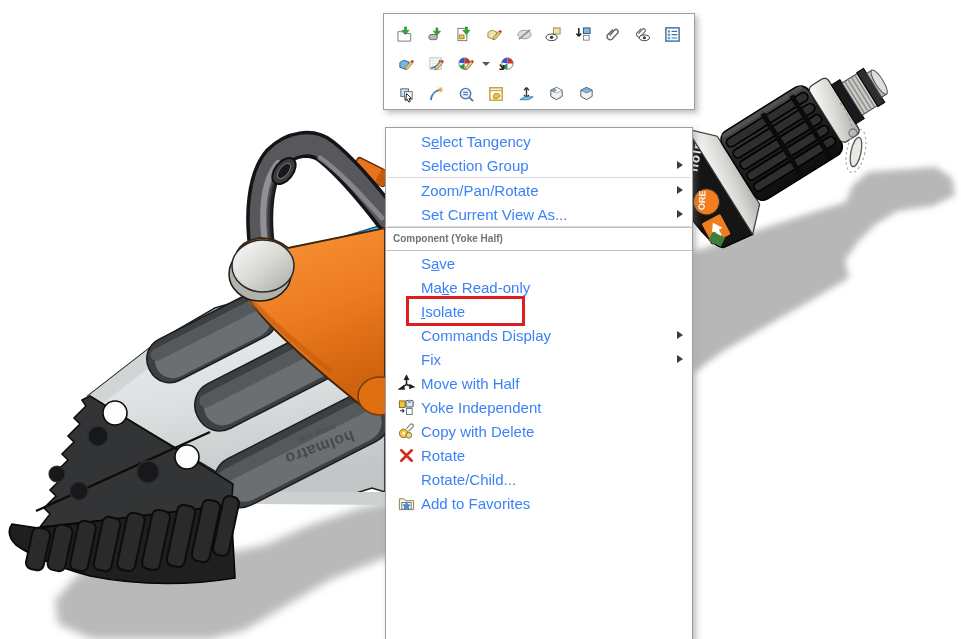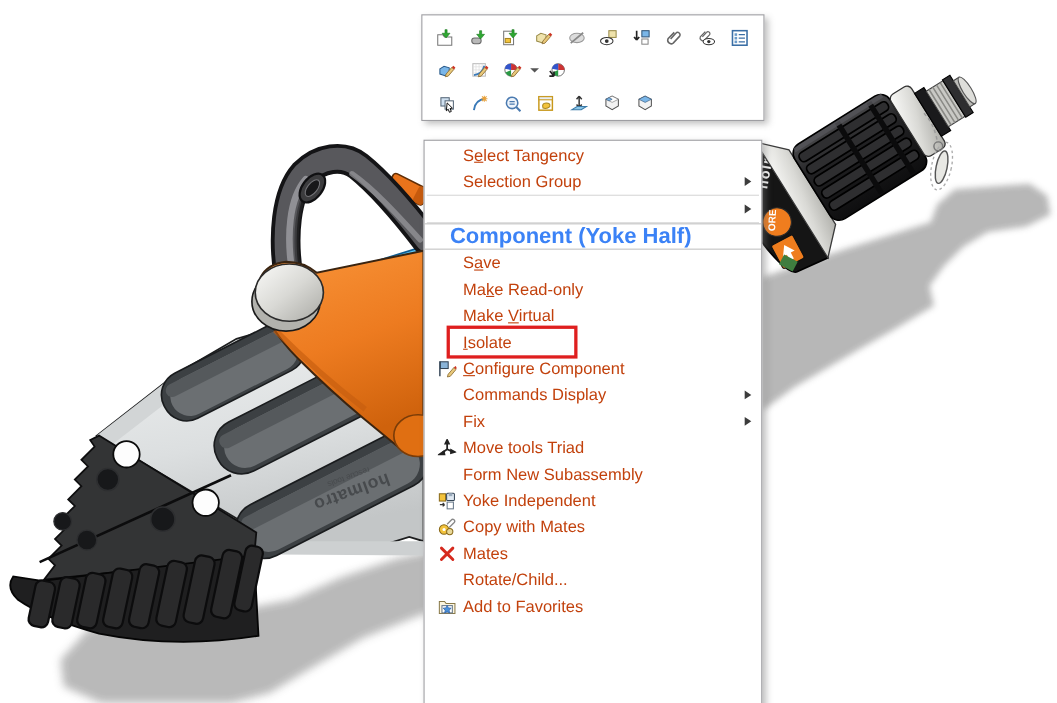--- a/index.html
+++ b/index.html
@@ -11,29 +11,29 @@
   
   #toolbar{left:383px;top:13px;width:312px;height:97px;padding:5px 7px;}
   .tb-row{display:flex;align-items:center;height:30px;}
   .tb-btn{width:30px;height:28px;display:flex;align-items:center;justify-content:center;cursor:default;}
   .tb-caret{width:10px;height:28px;display:flex;align-items:center;justify-content:center;}
   .tb-caret i{display:block;width:0;height:0;border-left:4px solid transparent;
               border-right:4px solid transparent;border-top:4px solid #555;}
   
   #menu{left:385px;top:127px;width:308px;height:520px;padding:1px 0 0 0;}
   .mi{height:24px;display:flex;align-items:center;padding-left:7px;position:relative;
-      font-size:15px;color:#c2410c;cursor:default;}
+      font-size:15px;color:#3b82f6;cursor:default;}
   .mi .ic{width:26px;height:20px;display:flex;align-items:center;justify-content:center;flex:0 0 26px;}
   .mi .lbl{margin-left:2px;white-space:nowrap;}
   .mi .arrow{position:absolute;right:9px;top:8px;width:0;height:0;
              border-top:4.5px solid transparent;border-bottom:4.5px solid transparent;
              border-left:6px solid #3c3c3c;}
   .msep{height:1px;background:#d8d8d8;margin:0 2px;}
-  .mheader{height:22px;line-height:22px;font-size:20px;font-weight:bold;color:#3b82f6;
-           border-top:1px solid #c2c2c2;border-bottom:1px solid #c2c2c2;padding-left:23px;}
+  .mheader{height:22px;line-height:22px;font-size:10px;font-weight:bold;color:#737373;
+           border-top:1px solid #c2c2c2;border-bottom:1px solid #c2c2c2;padding-left:7px;}
   #hlbox{position:absolute;left:20px;top:168px;width:113px;height:24px;
          border:3px solid #df1f1f;z-index:3;pointer-events:none;}
   u{text-decoration:underline;}
 </style>
 </head>
 <body>
 
 <svg id="scene" viewBox="0 0 961 639">
   <defs>
     <linearGradient id="armG" x1="0" y1="0" x2="0.25" y2="1">
@@ -406,52 +406,41 @@
         <span class="lbl">S<u>e</u>lect Tangency</span>
       </div>
       <div class="mi">
         <span class="ic"></span>
         <span class="lbl">Selection Group</span>
         <span class="arrow"></span>
       </div>
       <div class="msep"></div>
       <div class="mi">
         <span class="ic"></span>
+        <span class="lbl">Zoom/Pan/Rotate</span>
+        <span class="arrow"></span>
+      </div>
+      <div class="mi">
+        <span class="ic"></span>
+        <span class="lbl">Set Current View As...</span>
         <span class="arrow"></span>
       </div>
       <div class="msep"></div>
       <div class="mheader">Component (Yoke Half)</div>
       <div class="mi">
         <span class="ic"></span>
         <span class="lbl">S<u>a</u>ve</span>
       </div>
       <div class="mi">
         <span class="ic"></span>
         <span class="lbl">Ma<u>k</u>e Read-only</span>
       </div>
       <div class="mi">
         <span class="ic"></span>
-        <span class="lbl">Make <u>V</u>irtual</span>
-      </div>
-      <div class="mi">
-        <span class="ic"></span>
         <span class="lbl"><u>I</u>solate</span>
-      </div>
-      <div class="mi">
-        <span class="ic">
-          <svg viewBox="0 0 18 18" width="17" height="17">
-            <line x1="2" y1="1.5" x2="2" y2="16" stroke="#334455" stroke-width="1.4"></line>
-            <rect x="2.5" y="2" width="7.5" height="6.5" fill="#8ab4d8" stroke="#334455"></rect>
-            <g transform="translate(2,2)">
-              <polygon points="8,12 13.5,5.5 15.5,7.5 10,14 7.2,14.6" fill="#e8c87a" stroke="#8a6a30" stroke-width="0.8"></polygon>
-              <polygon points="13.5,5.5 15.5,7.5 17,6 15,4" fill="#cc3322"></polygon>
-            </g>
-          </svg>
-        </span>
-        <span class="lbl"><u>C</u>onfigure Component</span>
       </div>
       <div class="mi">
         <span class="ic"></span>
         <span class="lbl">Commands Display</span>
         <span class="arrow"></span>
       </div>
       <div class="mi">
         <span class="ic"></span>
         <span class="lbl">Fix</span>
         <span class="arrow"></span>
@@ -462,25 +451,21 @@
             <g stroke="#222" stroke-width="1.7" fill="#222">
               <line x1="9" y1="4" x2="9" y2="10"></line>
               <line x1="9" y1="10" x2="4.5" y2="13"></line>
               <line x1="9" y1="10" x2="13.5" y2="12"></line>
               <polygon points="9,1 7.3,4.5 10.7,4.5"></polygon>
               <polygon points="1.8,14.8 5.8,12 6.4,14.8"></polygon>
               <polygon points="16.4,12.6 12.8,10.6 12.7,13.7"></polygon>
             </g>
           </svg>
         </span>
-        <span class="lbl">Move tools Triad</span>
-      </div>
-      <div class="mi">
-        <span class="ic"></span>
-        <span class="lbl">Form New Subassembly</span>
+        <span class="lbl">Move with Half</span>
       </div>
       <div class="mi">
         <span class="ic">
           <svg viewBox="0 0 18 18" width="17" height="17">
             <rect x="1.5" y="2" width="6" height="7" fill="#f3c33c" stroke="#8a6a1a"></rect>
             <rect x="8.5" y="1.5" width="7.5" height="7" rx="1" fill="#dfe8f2" stroke="#334455"></rect>
             <rect x="10.5" y="1.5" width="3.5" height="2.8" fill="#99aabb"></rect>
             <path d="M2,12.5 h4.5 M6.5,12.5 l-1.8,-1.6 M6.5,12.5 l-1.8,1.6" stroke="#333" stroke-width="1.2" fill="none"></path>
             <rect x="9" y="10" width="6" height="6.5" fill="#fff" stroke="#667788"></rect>
           </svg>
@@ -489,29 +474,29 @@
       </div>
       <div class="mi">
         <span class="ic">
           <svg viewBox="0 0 18 18" width="17" height="17">
             <circle cx="6" cy="11" r="4.5" fill="#f3c33c" stroke="#8a6a1a"></circle>
             <circle cx="6" cy="11" r="1.5" fill="#fff"></circle>
             <circle cx="11.5" cy="13" r="3" fill="#e8d89a" stroke="#8a6a1a"></circle>
             <path d="M9,6 L13,1.8 a1.8,1.8 0 0 1 2.8,2.4 L11,9" fill="none" stroke="#888" stroke-width="1.3"></path>
           </svg>
         </span>
-        <span class="lbl">Copy with Mates</span>
+        <span class="lbl">Copy with Delete</span>
       </div>
       <div class="mi">
         <span class="ic">
           <svg viewBox="0 0 18 18" width="17" height="17">
             <path d="M3.5,3.5 L14.5,14.5 M14.5,3.5 L3.5,14.5" stroke="#d62a1e" stroke-width="2.8" stroke-linecap="round"></path>
           </svg>
         </span>
-        <span class="lbl">Mates</span>
+        <span class="lbl">Rotate</span>
       </div>
       <div class="mi">
         <span class="ic"></span>
         <span class="lbl">Rotate/Child...</span>
       </div>
       <div class="mi">
         <span class="ic">
           <svg viewBox="0 0 18 18" width="17" height="17">
             <path d="M1.5,4 h5 l1.5,2 h8.5 v9.5 h-15z" fill="#fdf6e0" stroke="#8a7a4a"></path>
             <rect x="4" y="8" width="10" height="7" fill="#fff" stroke="#667788"></rect>

